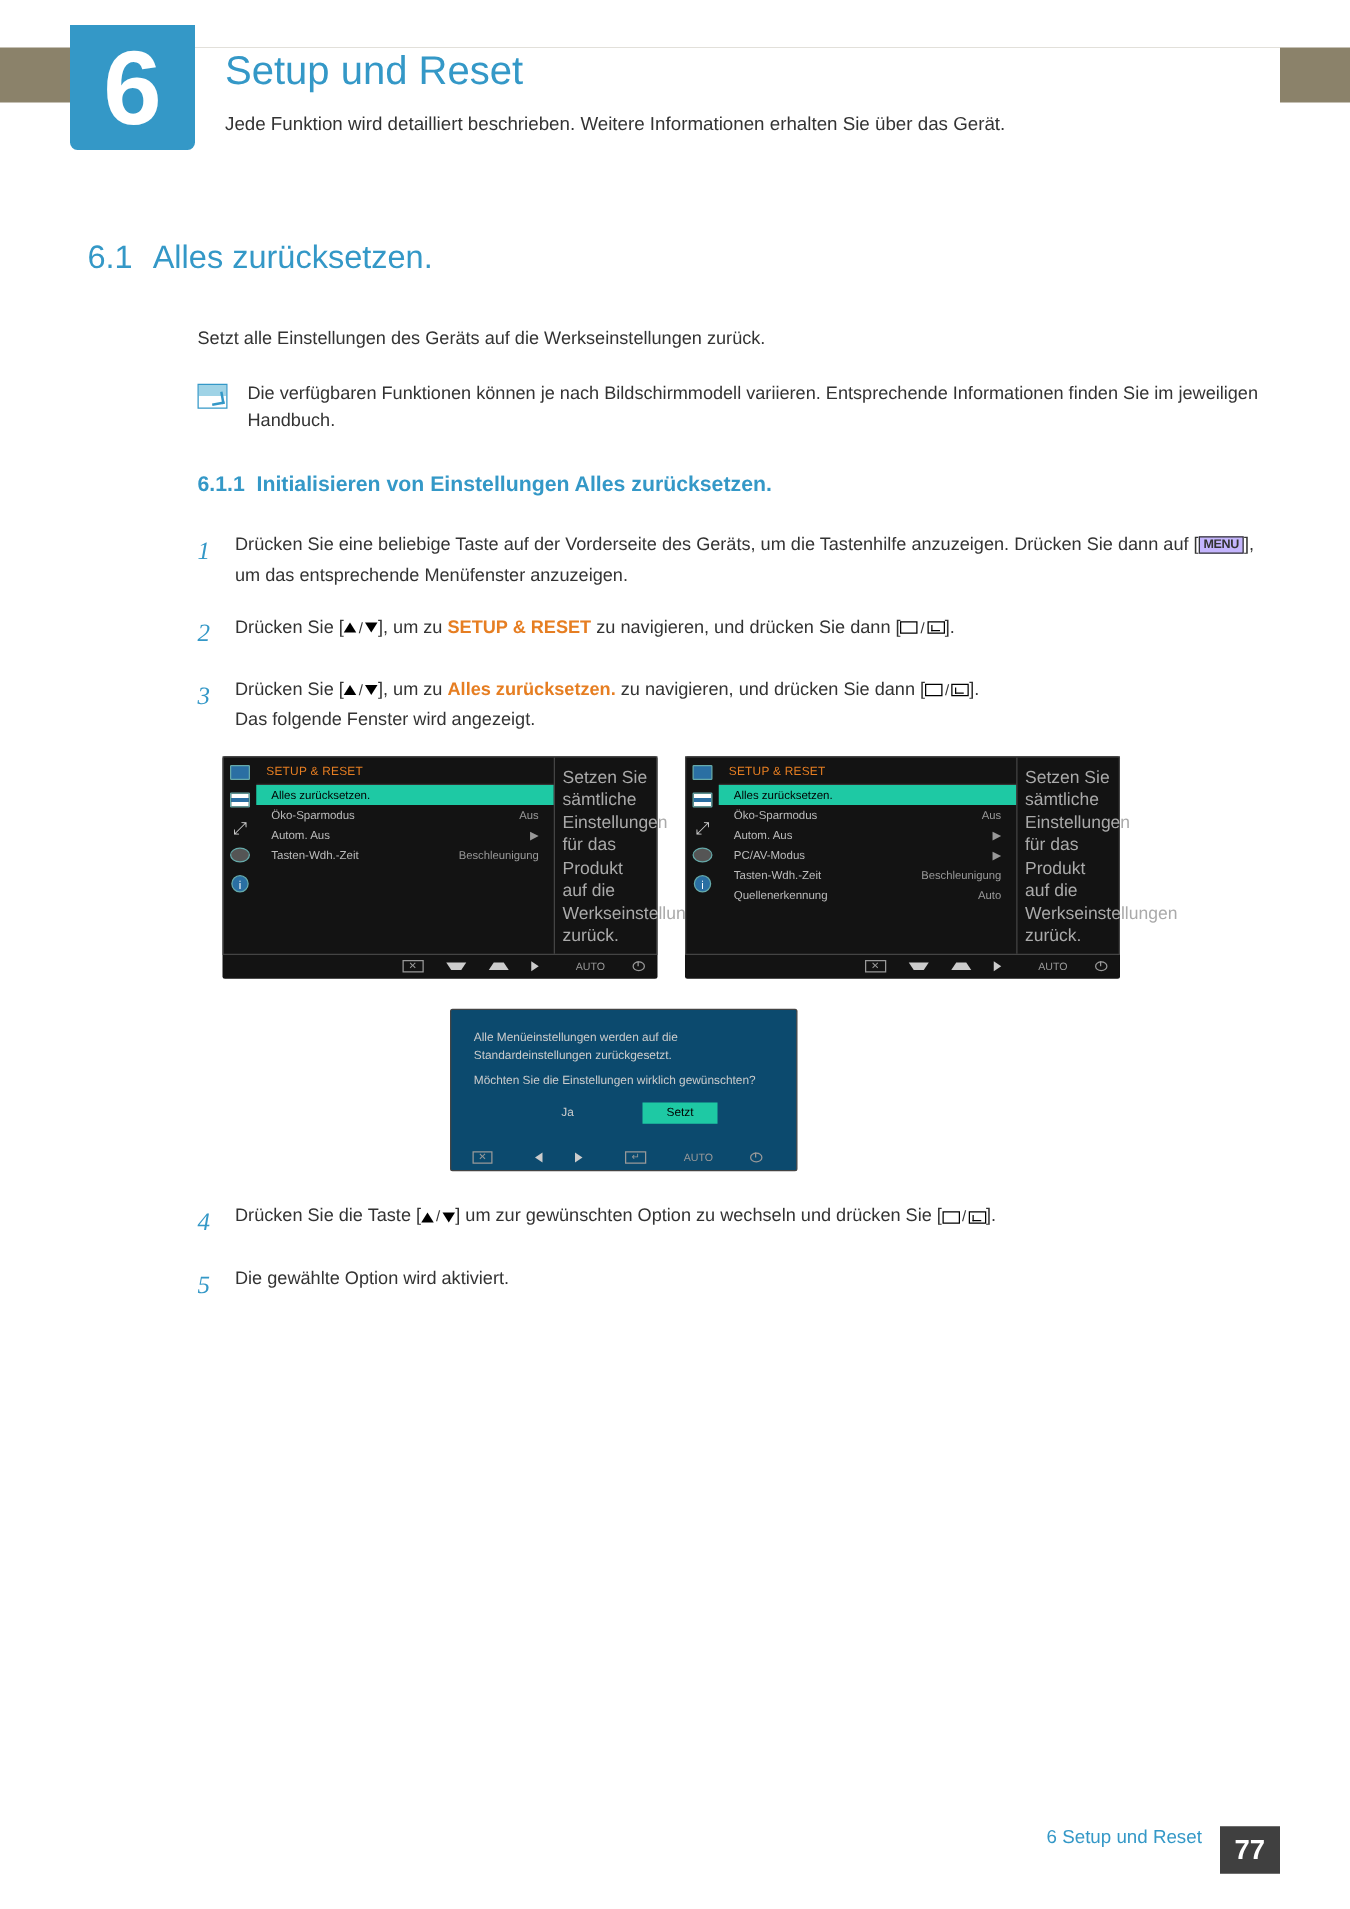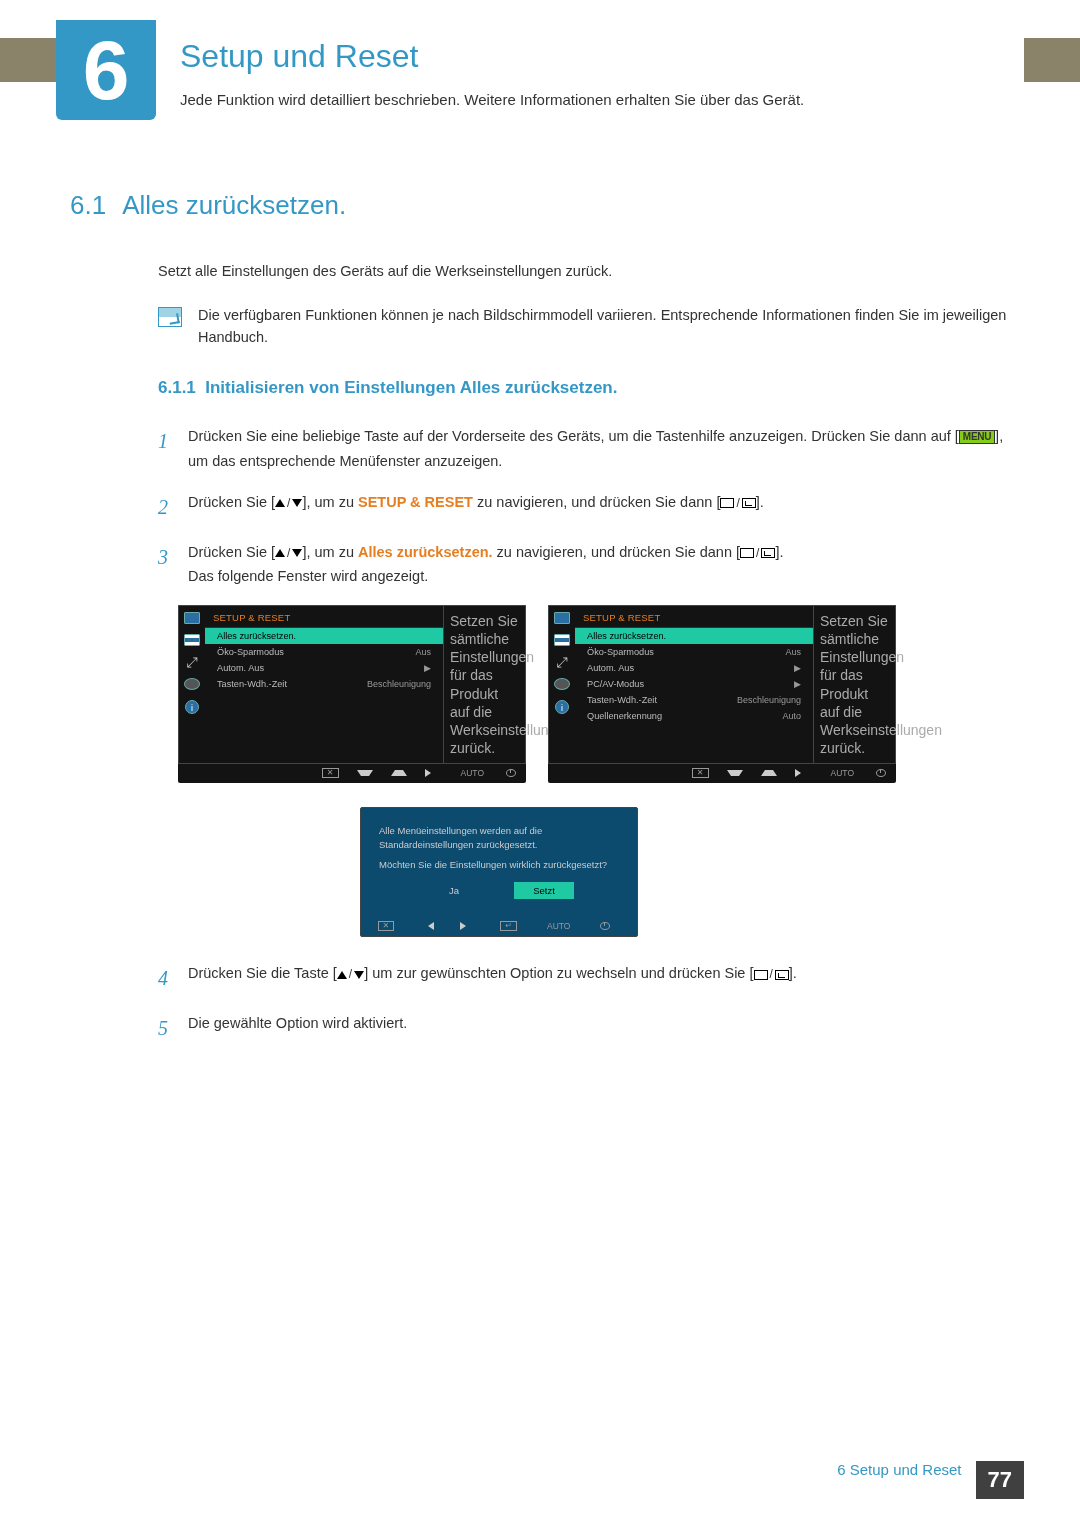--- a/index.html
+++ b/index.html
@@ -19,21 +19,21 @@
   .note-row { display: flex; align-items: flex-start; margin: 0 0 30px 88px; }
   .note-icon { width: 24px; height: 20px; background: linear-gradient(to bottom, #9fd3e6 50%, #fff 50%); border: 1px solid #3498c7; position: relative; margin-right: 16px; flex-shrink: 0; margin-top: 2px; }
   .note-icon::after { content: ""; position: absolute; right: 2px; bottom: 2px; width: 8px; height: 8px; border-right: 2px solid #3498c7; border-bottom: 2px solid #3498c7; transform: rotate(-10deg); }
   .note-text { line-height: 1.5; }
   .subsection-heading { color: #3498c7; font-size: 17px; font-weight: bold; margin: 0 0 26px 88px; }
   .ol-steps { list-style: none; margin: 0 0 0 88px; }
   .ol-steps li { display: flex; margin-bottom: 16px; line-height: 1.7; }
   .step-num { color: #3498c7; font-size: 20px; font-style: italic; font-weight: normal; width: 30px; flex-shrink: 0; font-family: Georgia, serif; }
   .step-text { flex: 1; }
   .hl-orange { color: #e67e22; font-weight: bold; }
-  .kbd-menu { display: inline-block; border: 1px solid #333; font-size: 10px; font-weight: bold; padding: 0 3px; line-height: 12px; vertical-align: middle; background: #84cc16; letter-spacing: -0.3px; }
+  .kbd-menu { display: inline-block; border: 1px solid #333; font-size: 10px; font-weight: bold; padding: 0 3px; line-height: 12px; vertical-align: middle; background: #c4b5fd; letter-spacing: -0.3px; }
   .kbd-group { display: inline-flex; align-items: center; vertical-align: middle; gap: 2px; }
   .tri-up, .tri-down { width: 0; height: 0; display: inline-block; }
   .tri-up { border-left: 5px solid transparent; border-right: 5px solid transparent; border-bottom: 8px solid #000; }
   .tri-down { border-left: 5px solid transparent; border-right: 5px solid transparent; border-top: 8px solid #000; }
   .slash { font-size: 12px; }
   .rect-icon { display: inline-block; width: 14px; height: 10px; border: 1.5px solid #000; vertical-align: middle; }
   .enter-icon { display: inline-block; width: 14px; height: 10px; border: 1.5px solid #000; position: relative; vertical-align: middle; }
   .enter-icon::after { content: ""; position: absolute; left: 2px; top: 2px; width: 6px; height: 4px; border-left: 1.5px solid #000; border-bottom: 1.5px solid #000; }
   .osd-row { display: flex; gap: 22px; margin: 10px 0 24px 108px; }
   .osd { width: 348px; background: #131313; color: #ccc; font-size: 9.2px; border-radius: 2px; }
@@ -233,21 +233,21 @@
           <span>AUTO</span>
           <span class="btm-pwr"></span>
         </div>
       </div>
     </div>
 
     <div class="dialog-wrap">
       <div class="dialog-body">
         <div>Alle Menüeinstellungen werden auf die Standardeinstellungen zurückgesetzt.</div>
         <div style="height:6px"></div>
-        <div>Möchten Sie die Einstellungen wirklich zurückgesetzt?</div>
+        <div>Möchten Sie die Einstellungen wirklich gewünschten?</div>
         <div class="dialog-btns">
           <div class="dialog-btn">Ja</div>
           <div class="dialog-btn sel">Setzt</div>
         </div>
       </div>
       <div class="osd-bottom" style="justify-content:center; gap:26px;">
         <span class="btm-x">✕</span>
         <span class="btm-tri-left"></span>
         <span class="btm-tri-right"></span>
         <span class="btm-ent">↵</span>

